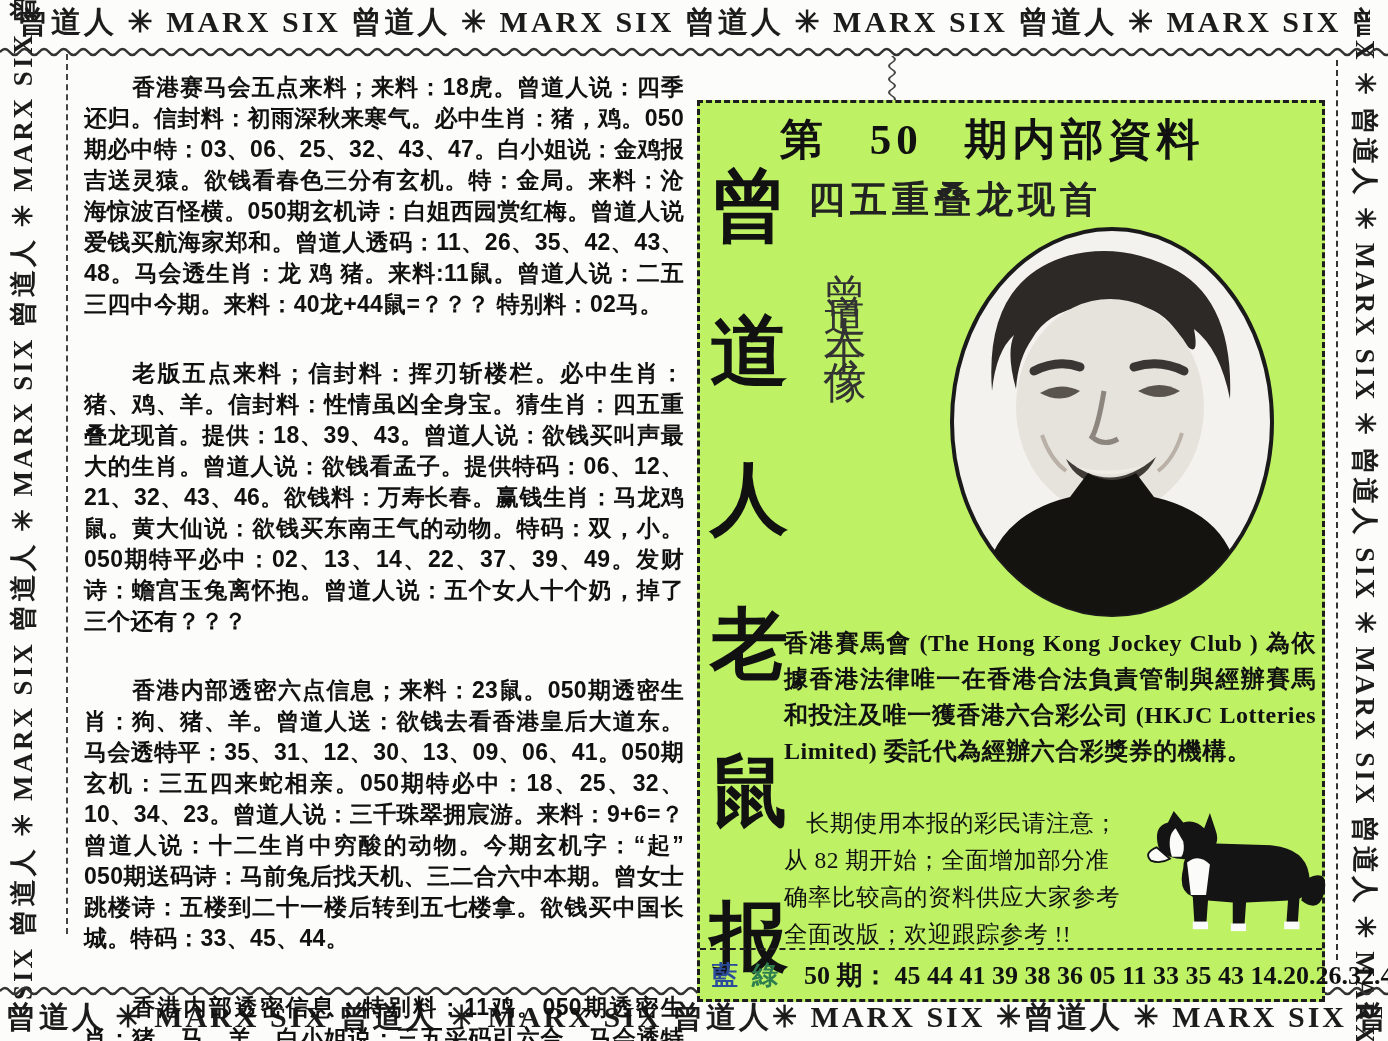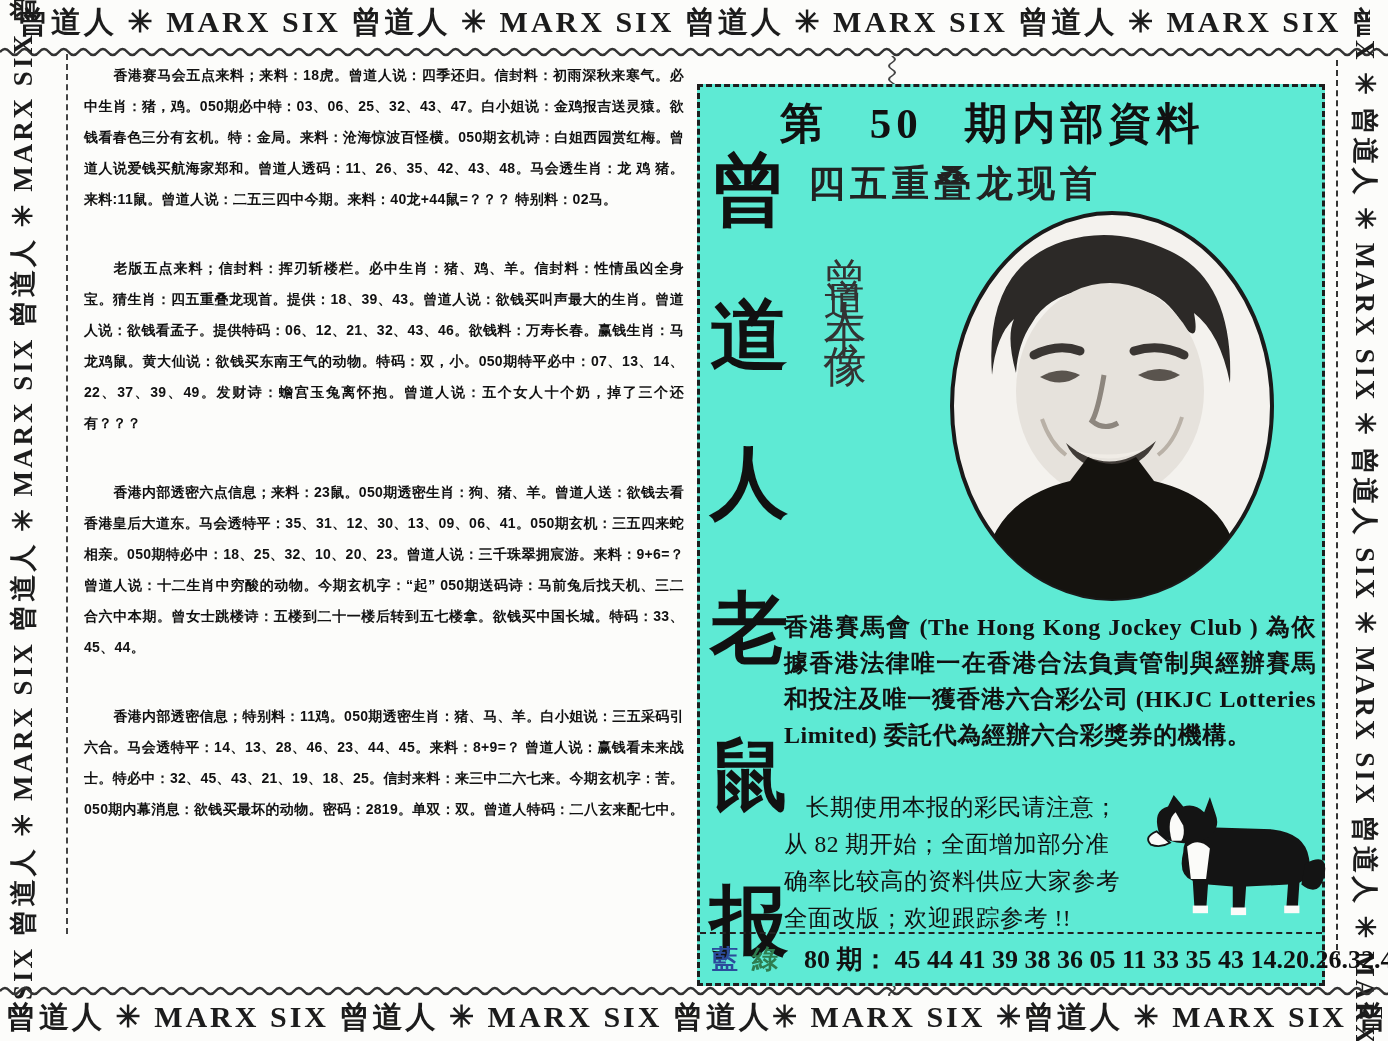--- a/index.html
+++ b/index.html
@@ -18,25 +18,25 @@
   .vstrip-right .rot{transform:translate(-50%,-50%) rotate(90deg);}
   .vstrip .btext{font-size:27px;}
   .inner-dash-left{position:absolute;left:66px;top:54px;height:880px;border-left:2px dashed #444;}
   .inner-dash-right{position:absolute;right:50px;top:60px;height:900px;border-left:2px dashed #333;}
   .wave-top{position:absolute;top:46px;left:0;width:1388px;height:12px;}
   .wave-bottom{position:absolute;bottom:44px;left:0;width:1388px;height:12px;}
   .wave-vert{position:absolute;right:26px;top:520px;width:940px;height:12px;
              transform:rotate(90deg);transform-origin:center;}
   
   .lcol{position:absolute;left:84px;top:60px;width:600px;}
-  .para{margin:0 0 38px 0;font-size:14px;line-height:31px;font-weight:700;
+  .para{margin:12px 0 38px 0;font-size:23px;line-height:31px;font-weight:700;
         text-align:justify;text-indent:2.1em;letter-spacing:.3px;}
   
-  .panel{position:absolute;left:697px;top:84px;width:628px;height:902px;
-         border:3px dashed #1d1d1d;box-sizing:border-box;background:#5eead4;}
+  .panel{position:absolute;left:697px;top:100px;width:628px;height:902px;
+         border:3px dashed #1d1d1d;box-sizing:border-box;background:#bef264;}
   .p-title{position:absolute;top:8px;left:80px;font-size:43px;font-weight:900;
            font-family:"Liberation Serif",serif;letter-spacing:5px;word-spacing:26px;}
   .p-zodiac{position:absolute;top:72px;left:108px;font-size:37px;font-weight:600;
             font-family:"Liberation Serif",serif;letter-spacing:5px;color:#222;}
   .p-mast{position:absolute;left:4px;top:64px;width:90px;height:810px;display:flex;
           flex-direction:column;justify-content:space-between;align-items:center;
           font-size:78px;font-weight:900;line-height:1;font-family:"Liberation Serif",serif;}
   .p-caption{position:absolute;left:116px;top:136px;writing-mode:vertical-rl;
              font-size:43px;font-family:"Liberation Serif",serif;letter-spacing:22px;color:#333;}
   .p-portrait{position:absolute;left:238px;top:118px;width:348px;height:402px;}
@@ -83,22 +83,22 @@
 
   <svg class="wave-bottom wave" viewBox="0 0 1700 12" preserveAspectRatio="none">
       <path fill="none" stroke="#333" stroke-width="2.5" d="M0 6 q6 -6 12 0 t12 0 t12 0 t12 0 t12 0 t12 0 t12 0 t12 0 t12 0 t12 0 t12 0 t12 0 t12 0 t12 0 t12 0 t12 0 t12 0 t12 0 t12 0 t12 0 t12 0 t12 0 t12 0 t12 0 t12 0 t12 0 t12 0 t12 0 t12 0 t12 0 t12 0 t12 0 t12 0 t12 0 t12 0 t12 0 t12 0 t12 0 t12 0 t12 0 t12 0 t12 0 t12 0 t12 0 t12 0 t12 0 t12 0 t12 0 t12 0 t12 0 t12 0 t12 0 t12 0 t12 0 t12 0 t12 0 t12 0 t12 0 t12 0 t12 0 t12 0 t12 0 t12 0 t12 0 t12 0 t12 0 t12 0 t12 0 t12 0 t12 0 t12 0 t12 0 t12 0 t12 0 t12 0 t12 0 t12 0 t12 0 t12 0 t12 0 t12 0 t12 0 t12 0 t12 0 t12 0 t12 0 t12 0 t12 0 t12 0 t12 0 t12 0 t12 0 t12 0 t12 0 t12 0 t12 0 t12 0 t12 0 t12 0 t12 0 t12 0 t12 0 t12 0 t12 0 t12 0 t12 0 t12 0 t12 0 t12 0 t12 0 t12 0 t12 0 t12 0 t12 0 t12 0 t12 0 t12 0 t12 0 t12 0 t12 0 t12 0 t12 0 t12 0 t12 0 t12 0 t12 0 t12 0 t12 0 t12 0 t12 0 t12 0 t12 0 t12 0 t12 0 t12 0 t12 0 t12 0 t12 0 t12 0 t12 0 t12 0 t12 0 t12 0 t12 0 t12 0 t12 0"></path>
     </svg>
   <div class="border-bottom">
     <span class="btext">曾道人 ✳ MARX SIX 曾道人 ✳  MARX SIX 曾道人✳  MARX SIX ✳曾道人 ✳  MARX SIX 曾道人 ✳ MARX SIX</span>
   </div>
 
   <div class="lcol">
     <p class="para">香港赛马会五点来料；来料：18虎。曾道人说：四季还归。信封料：初雨深秋来寒气。必中生肖：猪，鸡。050期必中特：03、06、25、32、43、47。白小姐说：金鸡报吉送灵猿。欲钱看春色三分有玄机。特：金局。来料：沧海惊波百怪横。050期玄机诗：白姐西园赏红梅。曾道人说爱钱买航海家郑和。曾道人透码：11、26、35、42、43、48。马会透生肖：龙 鸡 猪。来料:11鼠。曾道人说：二五三四中今期。来料：40龙+44鼠=？？？ 特别料：02马。</p>
-    <p class="para">老版五点来料；信封料：挥刃斩楼栏。必中生肖：猪、鸡、羊。信封料：性情虽凶全身宝。猜生肖：四五重叠龙现首。提供：18、39、43。曾道人说：欲钱买叫声最大的生肖。曾道人说：欲钱看孟子。提供特码：06、12、21、32、43、46。欲钱料：万寿长春。赢钱生肖：马龙鸡鼠。黄大仙说：欲钱买东南王气的动物。特码：双，小。050期特平必中：07、13、14、22、37、39、49。发财诗：蟾宫玉兔离怀抱。曾道人说：五个女人十个奶，掉了三个还有？？？</p>
-    <p class="para">香港内部透密六点信息；来料：23鼠。050期透密生肖：狗、猪、羊。曾道人送：欲钱去看香港皇后大道东。马会透特平：35、31、12、30、13、09、06、41。050期玄机：三五四来蛇相亲。050期特必中：18、25、32、10、20、23。曾道人说：三千珠翠拥宸游。来料：9+6=？ 曾道人说：十二生肖中穷酸的动物。今期玄机字：“起” 050期送码诗：马前兔后找天机、三二合六中本期。曾女士跳楼诗：五楼到二十一楼后转到五七楼拿。欲钱买中国长城。特码：33、45、44。</p>
+    <p class="para">老版五点来料；信封料：挥刃斩楼栏。必中生肖：猪、鸡、羊。信封料：性情虽凶全身宝。猜生肖：四五重叠龙现首。提供：18、39、43。曾道人说：欲钱买叫声最大的生肖。曾道人说：欲钱看孟子。提供特码：06、12、21、32、43、46。欲钱料：万寿长春。赢钱生肖：马龙鸡鼠。黄大仙说：欲钱买东南王气的动物。特码：双，小。050期特平必中：02、13、14、22、37、39、49。发财诗：蟾宫玉兔离怀抱。曾道人说：五个女人十个奶，掉了三个还有？？？</p>
+    <p class="para">香港内部透密六点信息；来料：23鼠。050期透密生肖：狗、猪、羊。曾道人送：欲钱去看香港皇后大道东。马会透特平：35、31、12、30、13、09、06、41。050期玄机：三五四来蛇相亲。050期特必中：18、25、32、10、34、23。曾道人说：三千珠翠拥宸游。来料：9+6=？ 曾道人说：十二生肖中穷酸的动物。今期玄机字：“起” 050期送码诗：马前兔后找天机、三二合六中本期。曾女士跳楼诗：五楼到二十一楼后转到五七楼拿。欲钱买中国长城。特码：33、45、44。</p>
     <p class="para">香港内部透密信息；特别料：11鸡。050期透密生肖：猪、马、羊。白小姐说：三五采码引六合。马会透特平：14、13、28、46、23、44、45。来料：8+9=？ 曾道人说：赢钱看未来战士。特必中：32、45、43、21、19、18、25。信封来料：来三中二六七来。今期玄机字：苦。050期内幕消息：欲钱买最坏的动物。密码：2819。单双：双。曾道人特码：二八玄来配七中。</p>
 
   </div>
 
   <div class="panel">
     <div class="p-title">第 50 期内部資料</div>
     <div class="p-zodiac">四五重叠龙现首</div>
 
     <div class="p-mast">
       <span>曾</span>
@@ -146,18 +146,18 @@
         <path d="M30 48 Q16 54 24 62 Q34 66 44 60 Z" fill="#fbfbf9" stroke="#141414" stroke-width="2"></path>
         <path d="M62 64 Q74 54 86 66 L82 98 L66 98 Z" fill="#fbfbf9"></path>
         <rect x="68" y="126" width="16" height="8" fill="#fbfbf9"></rect>
         <rect x="108" y="128" width="16" height="8" fill="#fbfbf9"></rect>
         <rect x="164" y="126" width="16" height="8" fill="#fbfbf9"></rect>
       </svg>
       <span class="txt">长期使用本报的彩民请注意；从 82 期开始；全面增加部分准确率比较高的资料供应大家参考全面改版；欢迎跟踪参考 !!</span>
     </div>
 
     <div class="p-result">
-      <span class="blue">藍</span><span class="green">綠</span><span class="issue">80 期：</span><span>45 44 41 39 38 36 05 11 33 35 43 14.20.26.32.4</span>
+      <span class="blue">藍</span><span class="green">綠</span><span class="issue">50 期：</span><span>45 44 41 39 38 36 05 11 33 35 43 14.20.26.32.4</span>
     </div>
   </div>
 
 
 </div>
 
 </body></html>

